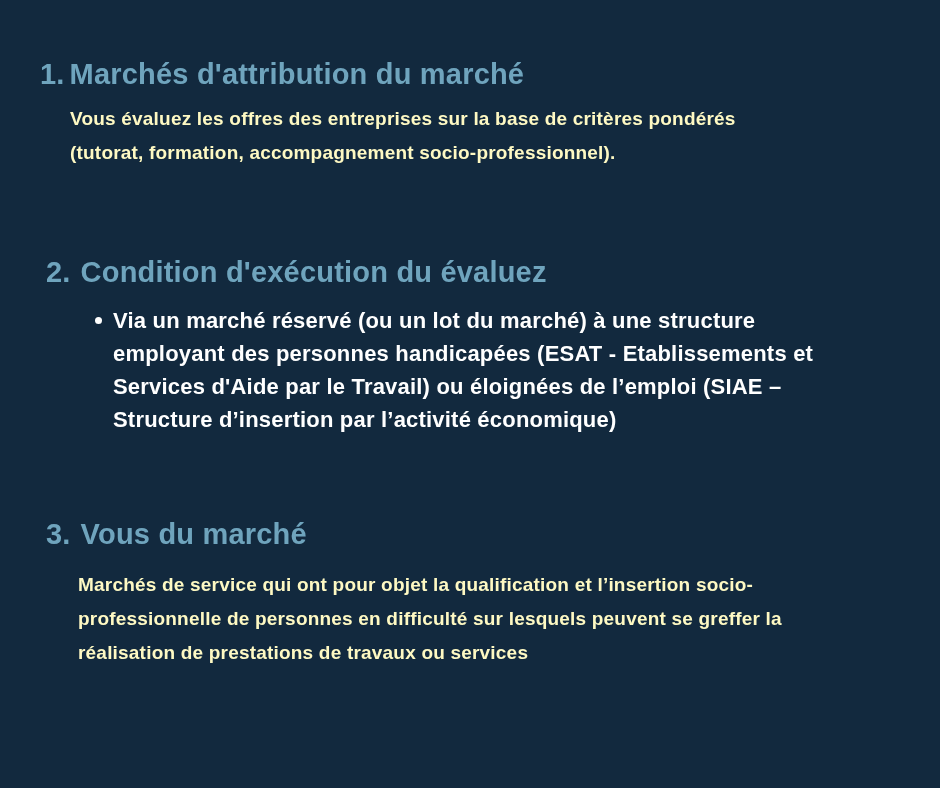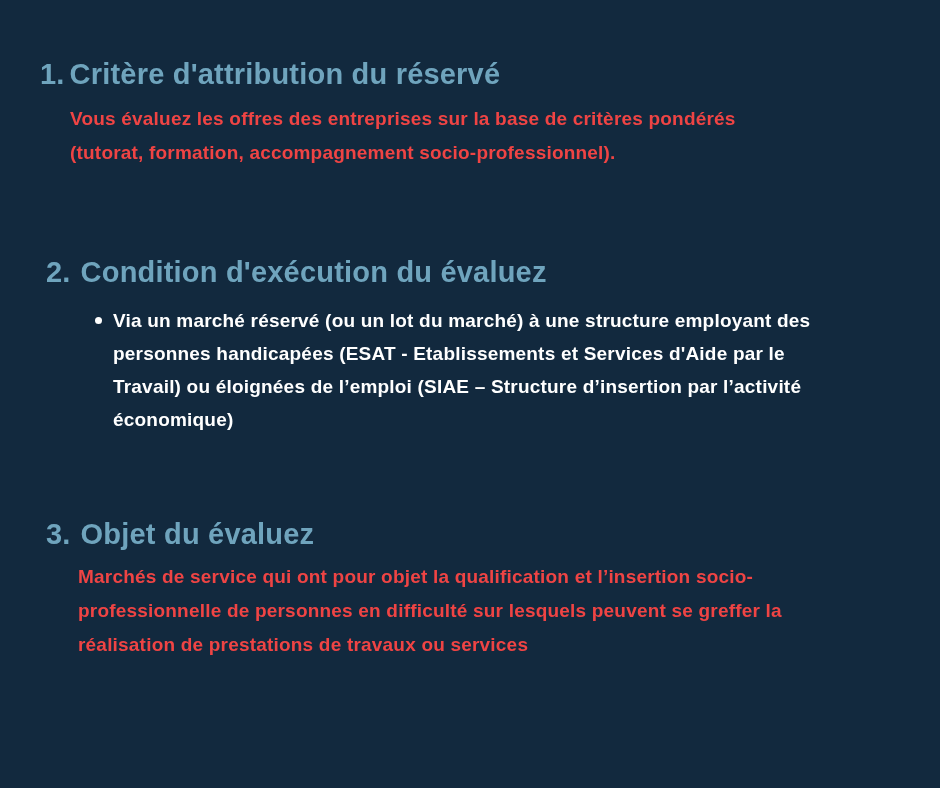--- a/index.html
+++ b/index.html
@@ -32,50 +32,50 @@
   .heading .num {
     flex: none;
   }
   .sec1 .heading { margin-left: 40px; }
   .sec1 .heading .num { margin-right: 5px; }
   .sec2 .heading, .sec3 .heading { margin-left: 46px; }
   .sec2 .heading .num, .sec3 .heading .num { margin-right: 10px; }
 
   .para {
     margin: 0;
-    color: #ef4444;
+    color: #fef9c3;
     font-size: 19px;
     font-weight: 700;
     line-height: 34px;
     letter-spacing: 0.2px;
   }
   .sec1 .para {
     margin-top: 10px;
     margin-left: 70px;
     max-width: 720px;
   }
   .sec2 { margin-top: 84px; }
   .sec3 { margin-top: 80px; }
   .sec3 .para {
-    margin-top: 8px;
+    margin-top: 16px;
     margin-left: 78px;
     max-width: 760px;
   }
 
   ul.bullets {
     list-style: none;
     margin: 14px 0 0 95px;
     padding: 0;
   }
   ul.bullets li {
     position: relative;
     padding-left: 18px;
     max-width: 745px;
     color: #FFFFFF;
-    font-size: 19px;
+    font-size: 22px;
     font-weight: 700;
     line-height: 33px;
     letter-spacing: 0.2px;
   }
   ul.bullets li::before {
     content: "";
     position: absolute;
     left: 0;
     top: 13px;
     width: 7px;
@@ -85,36 +85,36 @@
   }
 </style>
 </head>
 <body>
 
 <div class="slide">
 
   <section class="sec sec1">
     <h2 class="heading">
       <span class="num">1.</span>
-      <span class="title-text">Critère d'attribution du réservé</span>
+      <span class="title-text">Marchés d'attribution du marché</span>
     </h2>
     <p class="para">Vous évaluez les offres des entreprises sur la base de critères pondérés (tutorat, formation, accompagnement socio-professionnel).</p>
   </section>
 
   <section class="sec sec2">
     <h2 class="heading">
       <span class="num">2.</span>
       <span class="title-text">Condition d'exécution du évaluez</span>
     </h2>
     <ul class="bullets">
       <li>Via un marché réservé (ou un lot du marché) à une structure employant des personnes handicapées (ESAT - Etablissements et Services d'Aide par le Travail) ou éloignées de l’emploi (SIAE – Structure d’insertion par l’activité économique)</li>
     </ul>
   </section>
 
   <section class="sec sec3">
     <h2 class="heading">
       <span class="num">3.</span>
-      <span class="title-text">Objet du évaluez</span>
+      <span class="title-text">Vous du marché</span>
     </h2>
     <p class="para">Marchés de service qui ont pour objet la qualification et l’insertion socio-professionnelle de personnes en difficulté sur lesquels peuvent se greffer la réalisation de prestations de travaux ou services</p>
   </section>
 
 </div>
 
 </body></html>

